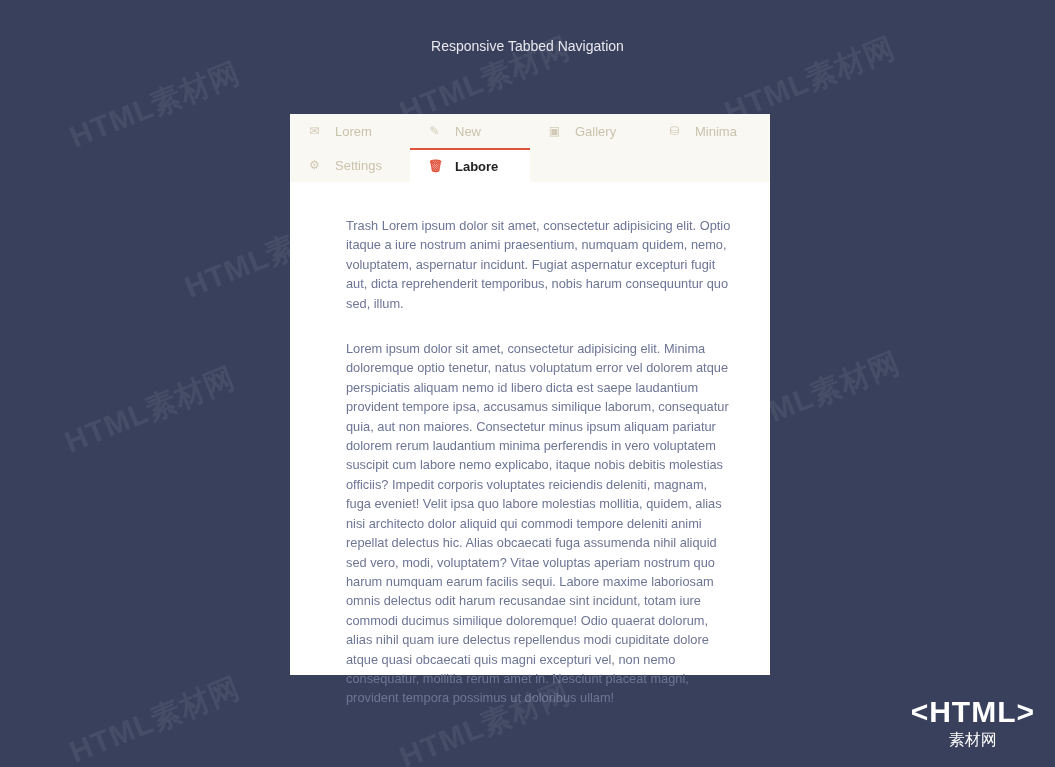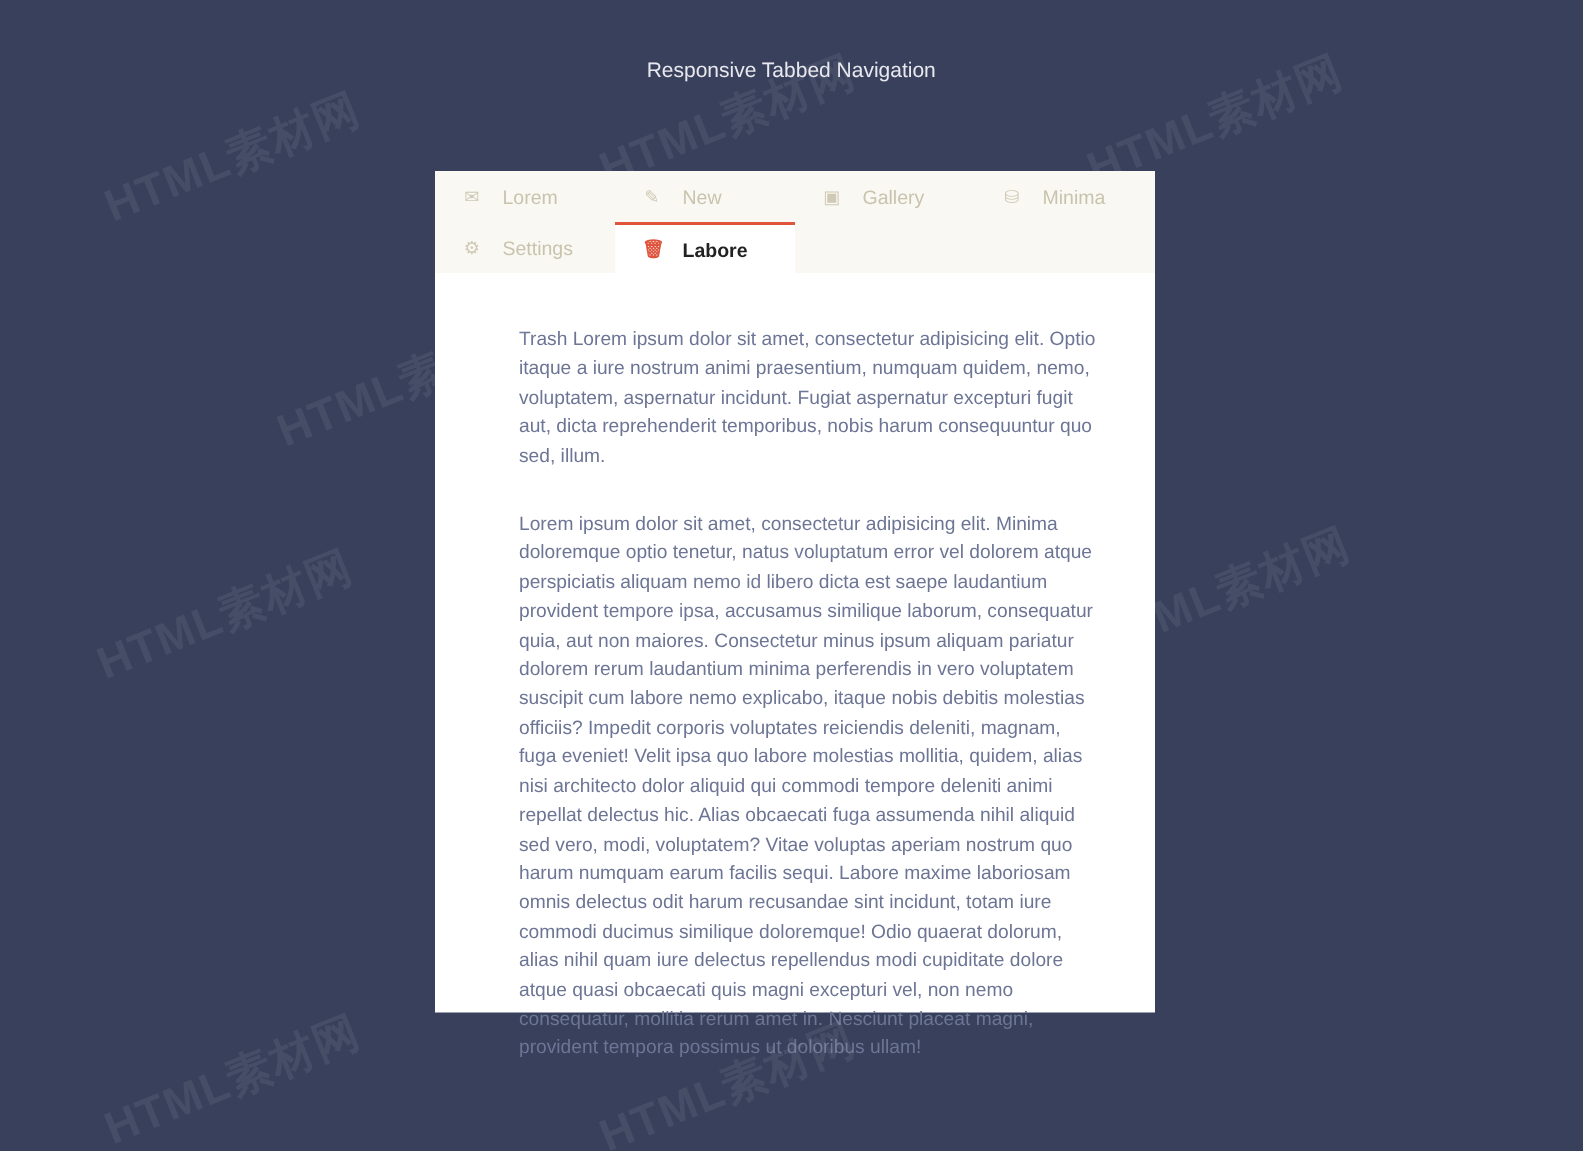--- a/index.html
+++ b/index.html
@@ -115,20 +115,24 @@
   <div class="wm" style="left:395px; top:60px;">HTML素材网</div>
   <div class="wm" style="left:720px; top:60px;">HTML素材网</div>
   <div class="wm" style="left:60px;  top:390px;">HTML素材网</div>
   <div class="wm" style="left:395px; top:370px;">HTML素材网</div>
   <div class="wm" style="left:725px; top:375px;">HTML素材网</div>
   <div class="wm" style="left:65px;  top:700px;">HTML素材网</div>
   <div class="wm" style="left:395px; top:705px;">HTML素材网</div>
   <div class="wm" style="left:520px; top:145px;">HTML素材网</div>
   <div class="wm" style="left:180px; top:235px;">HTML素材网</div>
 
+  <div style="position:absolute; right:20px; bottom:16px; text-align:center; color:#ffffff;">
+    <div style="font-size:30px; font-weight:bold; letter-spacing:1px; line-height:1;">&lt;HTML&gt;</div>
+    <div style="font-size:16px; margin-top:3px;">素材网</div>
+  </div>
 </div>
 
 <div class="page-title">Responsive Tabbed Navigation</div>
 
 <div class="card">
 
   <div class="tabs">
     <div class="tab">
       <span class="tab-ico">✉</span>
       <span>Lorem</span>

